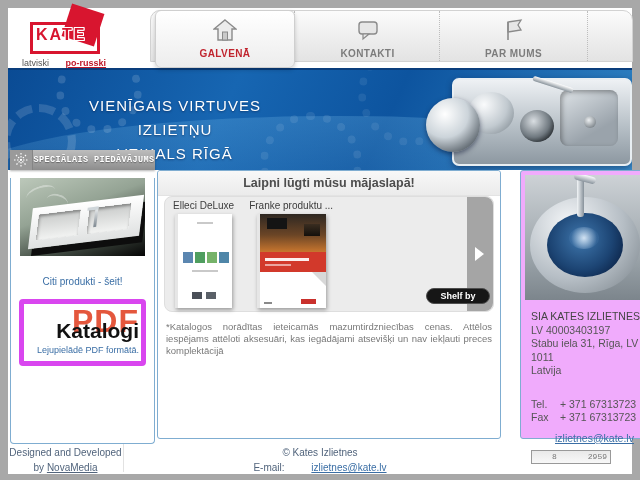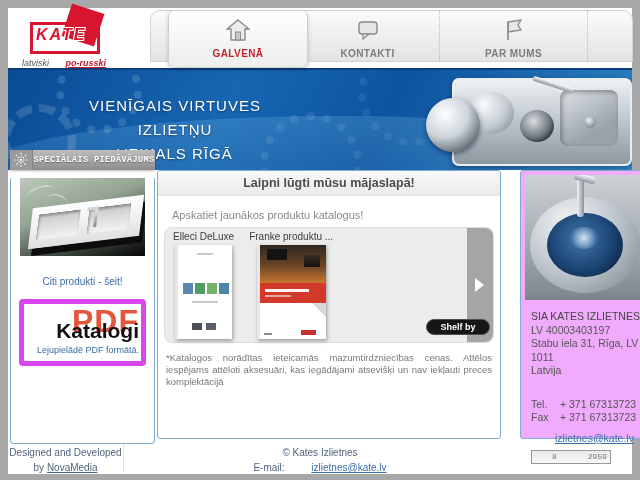--- a/index.html
+++ b/index.html
@@ -1,38 +1,38 @@
 <!DOCTYPE html>
 <html><head>
 <meta charset="utf-8">
 <style>
   html,body{margin:0;padding:0;}
   .viewport{position:relative;width:640px;height:480px;background:#a8a8a8;
     font-family:"Liberation Sans",sans-serif;overflow:hidden;}
   .page{position:absolute;left:8px;top:8px;width:624px;height:466px;background:#ffffff;}
 
   
-  .logo-panel{position:absolute;left:0;top:0;width:168px;height:58px;background:#fff;border-radius:8px 0 0 0;font-style:italic;}
+  .logo-panel{position:absolute;left:0;top:0;width:168px;height:58px;background:#fff;border-radius:8px 0 0 0;}
   .logo{position:absolute;left:20px;top:2px;width:92px;height:46px;cursor:pointer;}
   .logo-rect{position:absolute;left:2px;top:12px;width:64px;height:26px;border:3px solid #d8152f;background:transparent;}
   .logo-square{position:absolute;left:38px;top:-2px;width:34px;height:34px;background:#d8152f;transform:rotate(18deg);}
   .logo-text{position:absolute;left:8px;top:16px;font-size:16px;font-weight:bold;letter-spacing:2px;color:#d8152f;
     text-shadow:-1px 0 #fff,1px 0 #fff,0 -1px #fff,0 1px #fff,1px 1px #fff,-1px -1px #fff,1px -1px #fff,-1px 1px #fff;}
   .lang-row{position:absolute;left:14px;top:50px;font-size:9px;}
   .lang-lv{color:#555;margin-right:14px;text-decoration:none;}
   .lang-ru{color:#c01a2a;font-weight:bold;text-decoration:underline;}
 
   .tabstrip{position:absolute;left:142px;top:2px;width:481px;height:50px;
     background:linear-gradient(#fbfbfb,#e3e3e3);border:1px solid #d2d2d2;border-radius:10px 10px 0 0;}
   .tab{position:absolute;top:0;height:100%;text-align:center;cursor:pointer;}
   .tab-2{left:143px;width:145px;border-left:1px dotted #bdbdbd;}
   .tab-3{left:288px;width:147px;border-left:1px dotted #bdbdbd;border-right:1px dotted #bdbdbd;}
   .tab-icon{display:block;margin:8px auto 2px;}
   .tab-label{font-size:10px;font-weight:bold;letter-spacing:.4px;color:#7c7c7c;}
-  .tab-active{position:absolute;left:17px;top:-1px;width:138px;height:56px;
+  .tab-active{position:absolute;left:4px;top:-1px;width:138px;height:56px;
     background:linear-gradient(#ffffff,#ededed);border:1px solid #cfcfcf;border-radius:6px;
     box-shadow:0 2px 4px rgba(0,0,0,.18);z-index:3;}
   .tab-active .tab-label{color:#c0242e;}
 
   
   .banner{position:absolute;left:0;top:60px;width:624px;height:100px;overflow:hidden;
     background:linear-gradient(115deg,#0a4b94 0%,#1766b2 35%,#0d549f 60%,#2f83c4 100%);
     border-top:2px solid #0a3e7c;}
   .deco{position:absolute;border-radius:50%;border:8px dotted rgba(255,255,255,.14);}
   .deco-a{left:48px;top:-22px;width:70px;height:70px;}
@@ -262,21 +262,20 @@
         <div class="pdf-box">
           <div class="pdf-big">PDF</div>
           <div class="pdf-word">Katalogi</div>
           <div class="pdf-caption">Lejupielādē PDF formātā.</div>
         </div>
       </div>
     </div>
 
     <div class="main-box">
       <div class="welcome-bar">Laipni lūgti mūsu mājaslapā!</div>
-      <div class="prompt">Apskatiet jaunākos produktu katalogus!</div>
 
       <div class="carousel">
         <div class="covers">
 
 
           <div class="catalog">
             <div class="catalog-title">Elleci DeLuxe</div>
             <div class="cover cov2">
               <div class="bar c2-top"></div>
               <div class="c2-strip">

